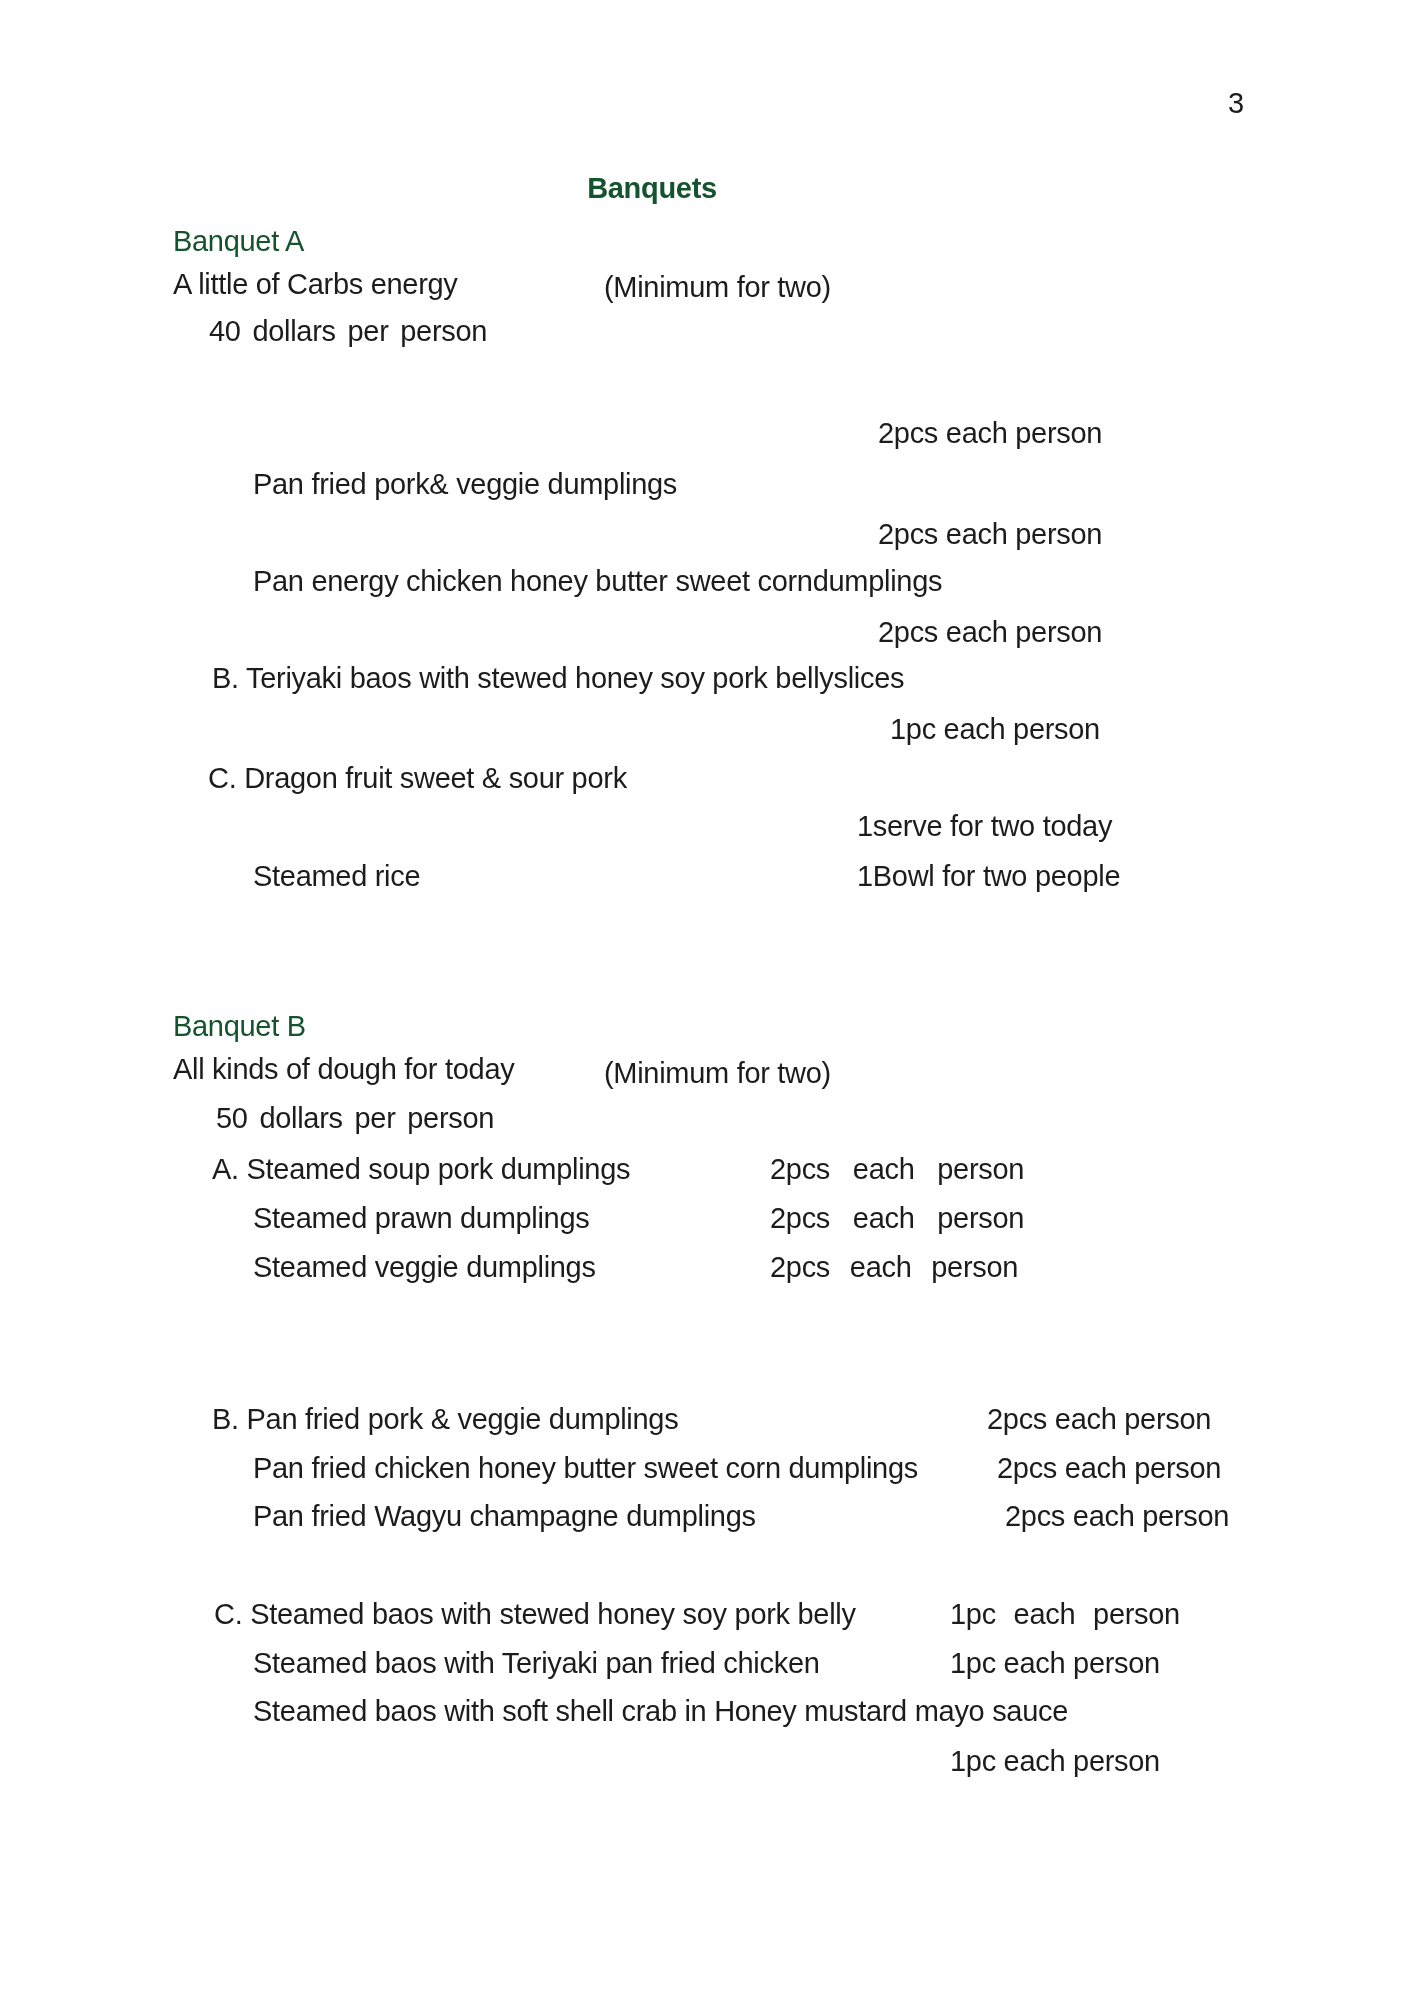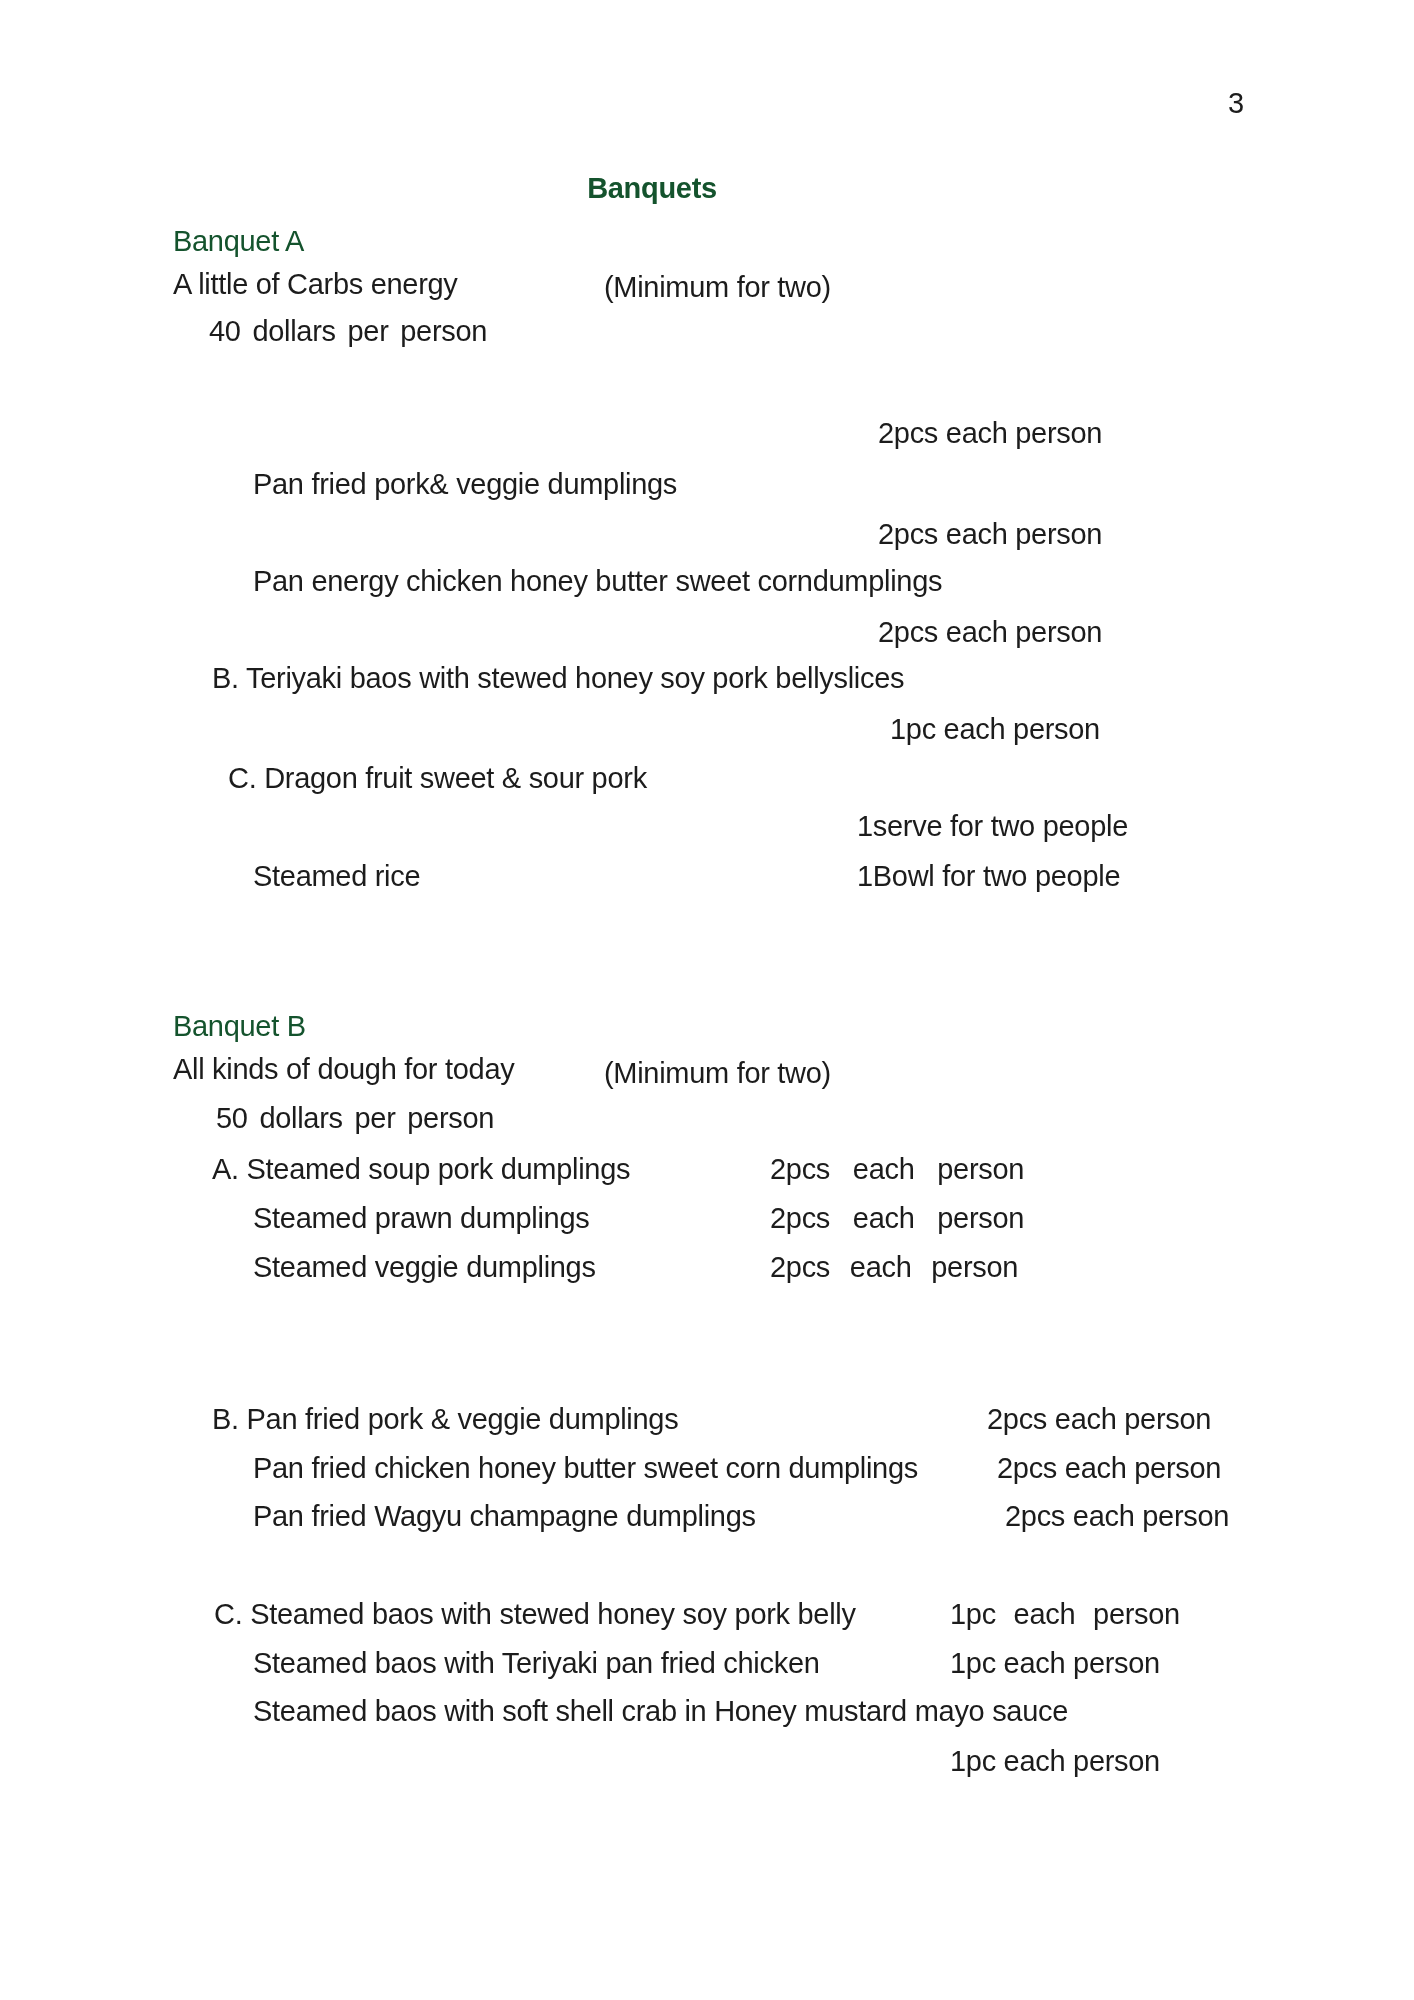--- a/index.html
+++ b/index.html
@@ -30,21 +30,21 @@
   #title{left:652px;top:171px;transform:translateX(-50%);}
 
   #ba-h{left:173px;top:224px;}
   #ba-tag{left:173px;top:267px;}
   #ba-min{left:604px;top:270px;}
   #ba-price{left:173px;top:314px;margin-left:36px;}
   #ba-d0{left:212px;top:367px;}  #ba-q0{left:878px;top:416px;}
   #ba-d1{left:253px;top:467px;}  #ba-q1{left:878px;top:517px;}
   #ba-d2{left:253px;top:564px;}  #ba-q2{left:878px;top:615px;}
   #ba-d3{left:212px;top:661px;}  #ba-q3{left:890px;top:712px;}
-  #ba-d4{left:228px;top:761px;}  #ba-q4{left:857px;top:809px;}
+  #ba-d4{left:208px;top:761px;}  #ba-q4{left:857px;top:809px;}
   #ba-d5{left:253px;top:859px;}  #ba-q5{left:857px;top:859px;}
 
   #bb-h{left:173px;top:1009px;}
   #bb-tag{left:173px;top:1052px;}
   #bb-min{left:604px;top:1056px;}
   #bb-price{left:184px;top:1101px;margin-left:32px;}
   #bb-d0{left:212px;top:1152px;} #bb-q0{left:770px;top:1152px;}
   #bb-d1{left:253px;top:1201px;} #bb-q1{left:770px;top:1201px;}
   #bb-d2{left:253px;top:1250px;} #bb-q2{left:770px;top:1250px;}
   #bb-d3{left:212px;top:1402px;} #bb-q3{left:987px;top:1402px;}
@@ -68,21 +68,21 @@
   <div class="ln ws4" id="ba-price">40 dollars per person</div>
 
   <div class="ln" id="ba-q0">2pcs each person</div>
   <div class="ln" id="ba-d1">Pan fried pork&amp; veggie dumplings</div>
   <div class="ln" id="ba-q1">2pcs each person</div>
   <div class="ln" id="ba-d2">Pan energy chicken honey butter sweet corndumplings</div>
   <div class="ln" id="ba-q2">2pcs each person</div>
   <div class="ln" id="ba-d3">B. Teriyaki baos with stewed honey soy pork bellyslices</div>
   <div class="ln" id="ba-q3">1pc each person</div>
   <div class="ln" id="ba-d4">C. Dragon fruit sweet &amp; sour pork</div>
-  <div class="ln" id="ba-q4">1serve for two people</div>
+  <div class="ln" id="ba-q4">1serve for two today</div>
   <div class="ln" id="ba-d5">Steamed rice</div>
   <div class="ln" id="ba-q5">1Bowl for two people</div>
 
   <div class="ln red" id="bb-h">Banquet B</div>
   <div class="ln" id="bb-tag">All kinds of dough for today</div>
   <div class="ln" id="bb-min">(Minimum for two)</div>
   <div class="ln ws4" id="bb-price">50 dollars per person</div>
 
   <div class="ln" id="bb-d0">A. Steamed soup pork dumplings</div>
   <div class="ln ws15" id="bb-q0">2pcs each person</div>

